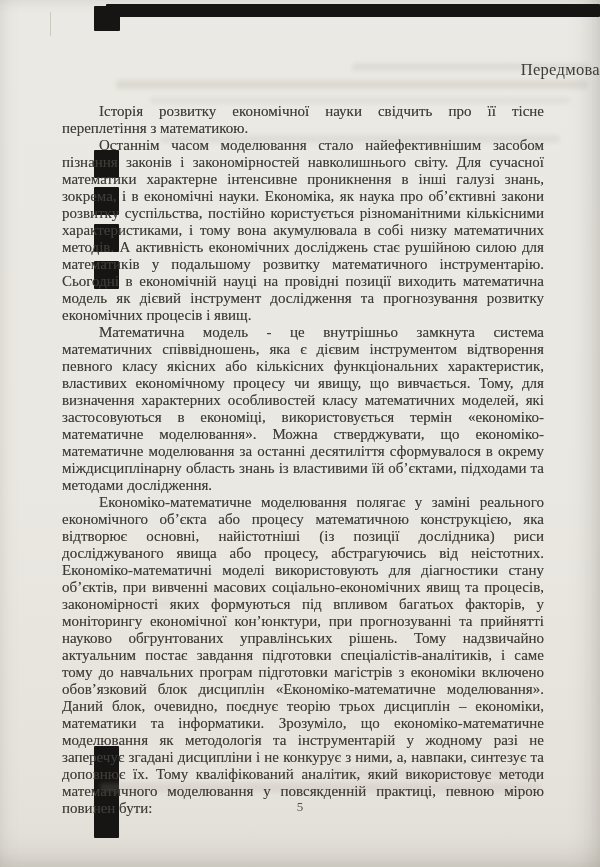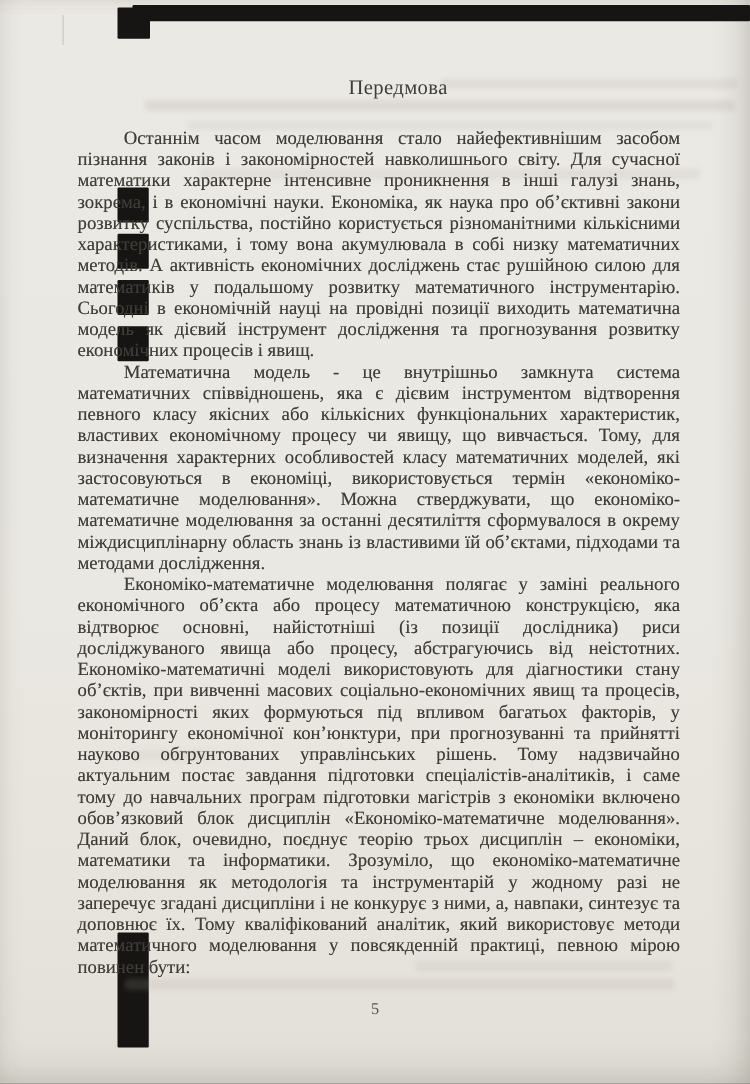--- a/index.html
+++ b/index.html
@@ -53,21 +53,21 @@
   .crease {
     position: absolute;
     left: 50px; top: 12px; width: 1px; height: 24px;
     background: #cfcabf;
   }
   
   .title {
     position: absolute;
     left: 0; right: 0;
     top: 60px;
-    text-align: center;
+    text-align: right;
     font-size: 16.5px;
     color: #403d38;
     letter-spacing: 0.3px;
     padding-left: 37px;
   }
   .body-text {
     position: absolute;
     left: 62px;
     top: 103px;
     width: 482px;
@@ -108,20 +108,21 @@
   <div class="ghost ghost-3"></div>
   <div class="ghost ghost-4"></div>
   <div class="ghost ghost-5"></div>
   <div class="ghost ghost-6"></div>
   <div class="ghost ghost-7"></div>
   <div class="crease"></div>
 
   <div class="title">Передмова</div>
 
   <div class="body-text">
+    <p>Історія розвитку економічної науки свідчить про її тісне переплетіння з математикою.</p>
     <p>Останнім часом моделювання стало найефективнішим засобом пізнання законів і закономірностей навколишнього світу. Для сучасної математики характерне інтенсивне проникнення в інші галузі знань, зокрема, і в економічні науки. Економіка, як наука про об’єктивні закони розвитку суспільства, постійно користується різноманітними кількісними характеристиками, і тому вона акумулювала в собі низку математичних методів. А активність економічних досліджень стає рушійною силою для математиків у подальшому розвитку математичного інструментарію. Сьогодні в економічній науці на провідні позиції виходить математична модель як дієвий інструмент дослідження та прогнозування розвитку економічних процесів і явищ.</p>
     <p>Математична модель - це внутрішньо замкнута система математичних співвідношень, яка є дієвим інструментом відтворення певного класу якісних або кількісних функціональних характеристик, властивих економічному процесу чи явищу, що вивчається. Тому, для визначення характерних особливостей класу математичних моделей, які застосовуються в економіці, використовується термін «економіко-математичне моделювання». Можна стверджувати, що економіко-математичне моделювання за останні десятиліття сформувалося в окрему міждисциплінарну область знань із властивими їй об’єктами, підходами та методами дослідження.</p>
     <p>Економіко-математичне моделювання полягає у заміні реального економічного об’єкта або процесу математичною конструкцією, яка відтворює основні, найістотніші (із позиції дослідника) риси досліджуваного явища або процесу, абстрагуючись від неістотних. Економіко-математичні моделі використовують для діагностики стану об’єктів, при вивченні масових соціально-економічних явищ та процесів, закономірності яких формуються під впливом багатьох факторів, у моніторингу економічної кон’юнктури, при прогнозуванні та прийнятті науково обгрунтованих управлінських рішень. Тому надзвичайно актуальним постає завдання підготовки спеціалістів-аналітиків, і саме тому до навчальних програм підготовки магістрів з економіки включено обов’язковий блок дисциплін «Економіко-математичне моделювання». Даний блок, очевидно, поєднує теорію трьох дисциплін – економіки, математики та інформатики. Зрозуміло, що економіко-математичне моделювання як методологія та інструментарій у жодному разі не заперечує згадані дисципліни і не конкурує з ними, а, навпаки, синтезує та доповнює їх. Тому кваліфікований аналітик, який використовує методи математичного моделювання у повсякденній практиці, певною мірою повинен бути:</p>
   </div>
 
   <div class="page-number">5</div>
 
 </div>
 
 </body></html>

